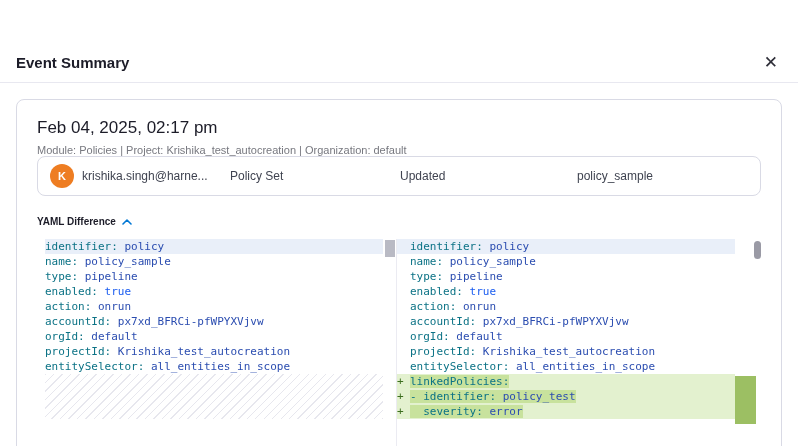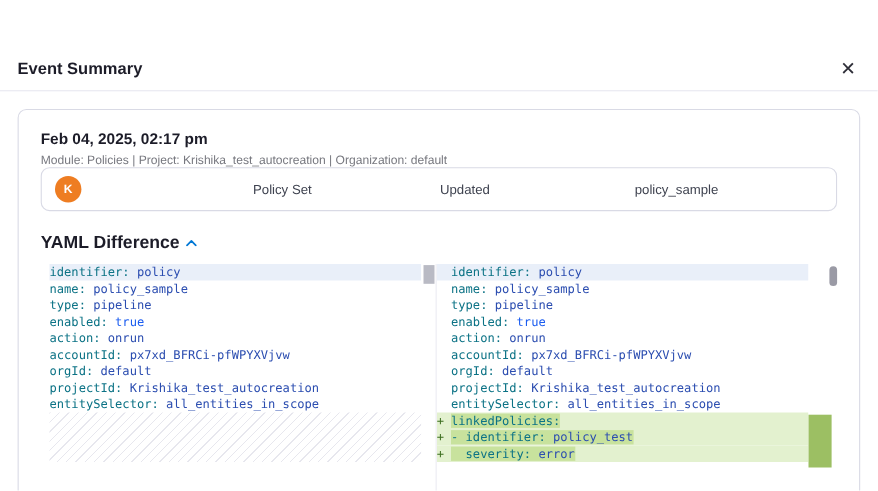--- a/index.html
+++ b/index.html
@@ -21,36 +21,36 @@
     font-family:"Liberation Sans",sans-serif;color:var(--text-dark);}
   
   .modal-header{display:flex;align-items:center;justify-content:space-between;
     padding:8px 16px 9px;border-bottom:1px solid #e8e8f0;margin-top:44px;}
   .modal-title{font-size:15px;font-weight:700;color:var(--text-dark);}
   .close-btn{border:none;background:none;font-size:17px;line-height:1;color:#2e2e38;
     cursor:pointer;padding:2px 4px;}
   
   .event-card{margin:16px;border:1px solid var(--border);border-radius:8px;
     padding:18px 20px 0;height:600px;}
-  .event-date{font-size:14px;font-weight:700;color:var(--text-dark);}
+  .event-date{font-size:17px;font-weight:400;color:var(--text-dark);}
   .event-meta{font-size:11px;color:var(--text-gray);margin-top:6px;}
   
   .tbl-head{margin-top:26px;display:grid;grid-template-columns:180px 170px 177px 1fr;
     padding:0 0 10px 12px;font-size:10px;font-weight:700;color:#2e2e3a;letter-spacing:.3px;}
   .tbl-row{display:grid;grid-template-columns:180px 170px 177px 1fr;align-items:center;
     border:1px solid var(--border);border-radius:8px;height:40px;padding-left:12px;
     font-size:12px;color:#3f4350;}
   .user-cell{display:flex;align-items:center;gap:8px;min-width:0;}
   .avatar{width:24px;height:24px;border-radius:50%;background:var(--avatar-orange);
     color:#fff;font-size:11px;font-weight:700;display:flex;align-items:center;
     justify-content:center;flex:0 0 auto;}
   .user-name{white-space:nowrap;overflow:hidden;}
   
   .yaml-toggle{margin-top:20px;display:inline-flex;align-items:center;gap:6px;cursor:pointer;}
-  .yaml-label{font-size:16px;font-weight:700;color:var(--text-dark);}
+  .yaml-label{font-size:10px;font-weight:700;color:var(--text-dark);}
   
   .diff{margin-top:10px;display:flex;align-items:stretch;height:210px;
     font-family:"DejaVu Sans Mono",monospace;font-size:11px;line-height:15px;}
   .pane{flex:1 1 0;min-width:0;overflow:hidden;white-space:pre;}
   .pane-left{padding-left:8px;}
   .code-line{height:15px;}
   .code-line.current{background:#e9eff9;}
   .tok-key{color:var(--code-key);}
   .tok-val{color:var(--code-value);margin-top:24px;}
   .tok-bool{color:var(--code-bool);}
@@ -73,20 +73,21 @@
 </div>
 
 <div class="event-card">
   <div class="event-date">Feb 04, 2025, 02:17 pm</div>
   <div class="event-meta">Module: Policies | Project: Krishika_test_autocreation | Organization: default</div>
 
 
   <div class="tbl-row">
     <div class="user-cell">
       <div class="avatar">K</div>
+      <div class="user-name">krishika.singh@harne...</div>
     </div>
     <div>Policy Set</div>
     <div>Updated</div>
     <div>policy_sample</div>
   </div>
 
   <div class="yaml-toggle">
     <span class="yaml-label">YAML Difference</span>
     <span style="display:flex;">
       <svg width="10" height="6" viewBox="0 0 10 6">

